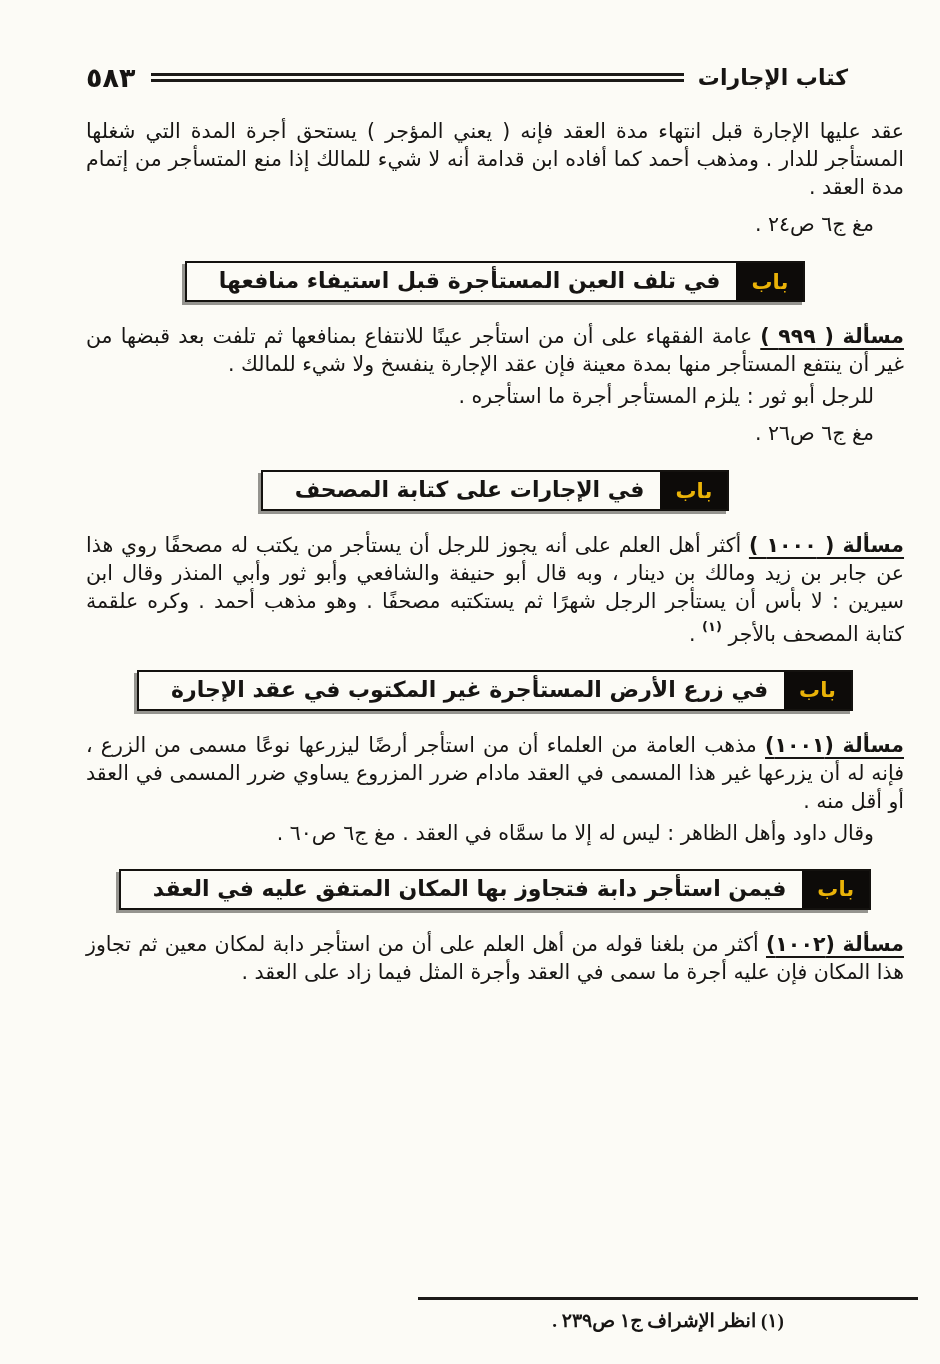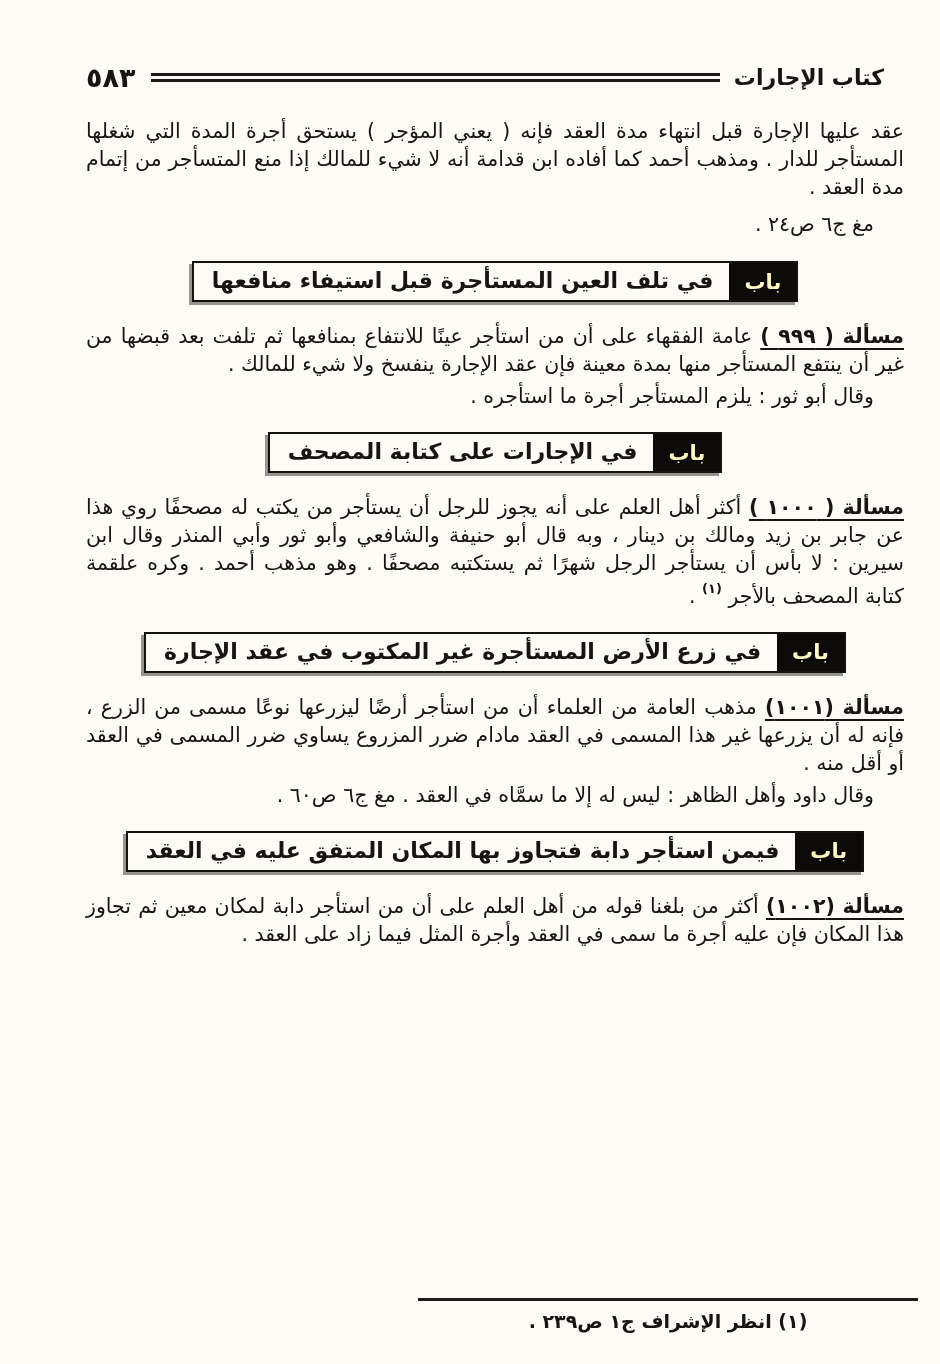--- a/index.html
+++ b/index.html
@@ -23,21 +23,21 @@
   
   .page-header {
     display: flex;
     align-items: center;
     margin-bottom: 24px;
   }
   .book-title {
     font-size: 22px;
     font-weight: bold;
     margin-left: 14px;
-    margin-right: 20px;
+    margin-right: 56px;
     white-space: nowrap;
     order: 1;
   }
   .double-rule {
     flex: 1;
     height: 9px;
     border-top: 3px solid #1c1a18;
     border-bottom: 3px solid #1c1a18;
     order: 2;
     margin-left: 16px;
@@ -84,42 +84,43 @@
   }
   .bab-box {
     display: inline-flex;
     align-items: stretch;
     border: 2px solid #14120f;
     background: #fcfbf6;
     box-shadow: -3px 3px 0 rgba(25,22,18,0.45);
   }
   .bab-label {
     background: #0d0b09;
-    color: #fef9c3;
+    color: #eab308;
     font-weight: bold;
     font-size: 21px;
     padding: 4px 15px;
     display: flex;
     align-items: center;
   }
   .bab-title {
     font-weight: bold;
     font-size: 22px;
-    padding: 5px 16px 7px 18px;
+    padding: 5px 16px 7px 32px;
     white-space: nowrap;
   }
 
   
   .page-footer { margin-top: auto; }
   .footnote-box {
     width: 500px;
     margin-right: -14px;
     border-top: 3px solid #1c1a18;
     padding-top: 9px;
     text-align: center;
+    font-family: Liberation Serif, serif;
   }
   .footnote-text {
     font-size: 19px;
     font-weight: bold;
     margin: 0;
   }
 </style>
 </head>
 <body>
 
@@ -136,21 +137,22 @@
     <p class="para">عقد عليها الإجارة قبل انتهاء مدة العقد فإنه ( يعني المؤجر ) يستحق أجرة المدة التي شغلها المستأجر للدار . ومذهب أحمد كما أفاده ابن قدامة أنه لا شيء للمالك إذا منع المتسأجر من إتمام مدة العقد .</p>
     <p class="ref">مغ ج٦ ص٢٤ .</p>
 
     <div class="bab-row">
       <div class="bab-box">
         <span class="bab-label">باب</span>
         <span class="bab-title">في تلف العين المستأجرة قبل استيفاء منافعها</span>
       </div>
     </div>
     <p class="para"><span class="masala-lead">مسألة ( ٩٩٩ )</span><span> عامة الفقهاء على أن من استأجر عينًا للانتفاع بمنافعها ثم تلفت بعد قبضها من غير أن ينتفع المستأجر منها بمدة معينة فإن عقد الإجارة ينفسخ ولا شيء للمالك .</span></p>
-    <p class="para indent">وقال أبو ثور : يلزم المستأجر أجرة ما استأجره .</p>
+    <p class="para indent">للرجل أبو ثور : يلزم المستأجر أجرة ما استأجره .</p>
+    <p class="ref">مغ ج٦ ص٢٦ .</p>
 
     <div class="bab-row">
       <div class="bab-box">
         <span class="bab-label">باب</span>
         <span class="bab-title">في الإجارات على كتابة المصحف</span>
       </div>
     </div>
     <p class="para"><span class="masala-lead">مسألة ( ١٠٠٠ )</span><span> أكثر أهل العلم على أنه يجوز للرجل أن يستأجر من يكتب له مصحفًا روي هذا عن جابر بن زيد ومالك بن دينار ، وبه قال أبو حنيفة والشافعي وأبو ثور وأبي المنذر وقال ابن سيرين : لا بأس أن يستأجر الرجل شهرًا ثم يستكتبه مصحفًا . وهو مذهب أحمد . وكره علقمة كتابة المصحف بالأجر </span><sup class="fn-marker">(١)</sup><span> .</span></p>
 
     <div class="bab-row">

